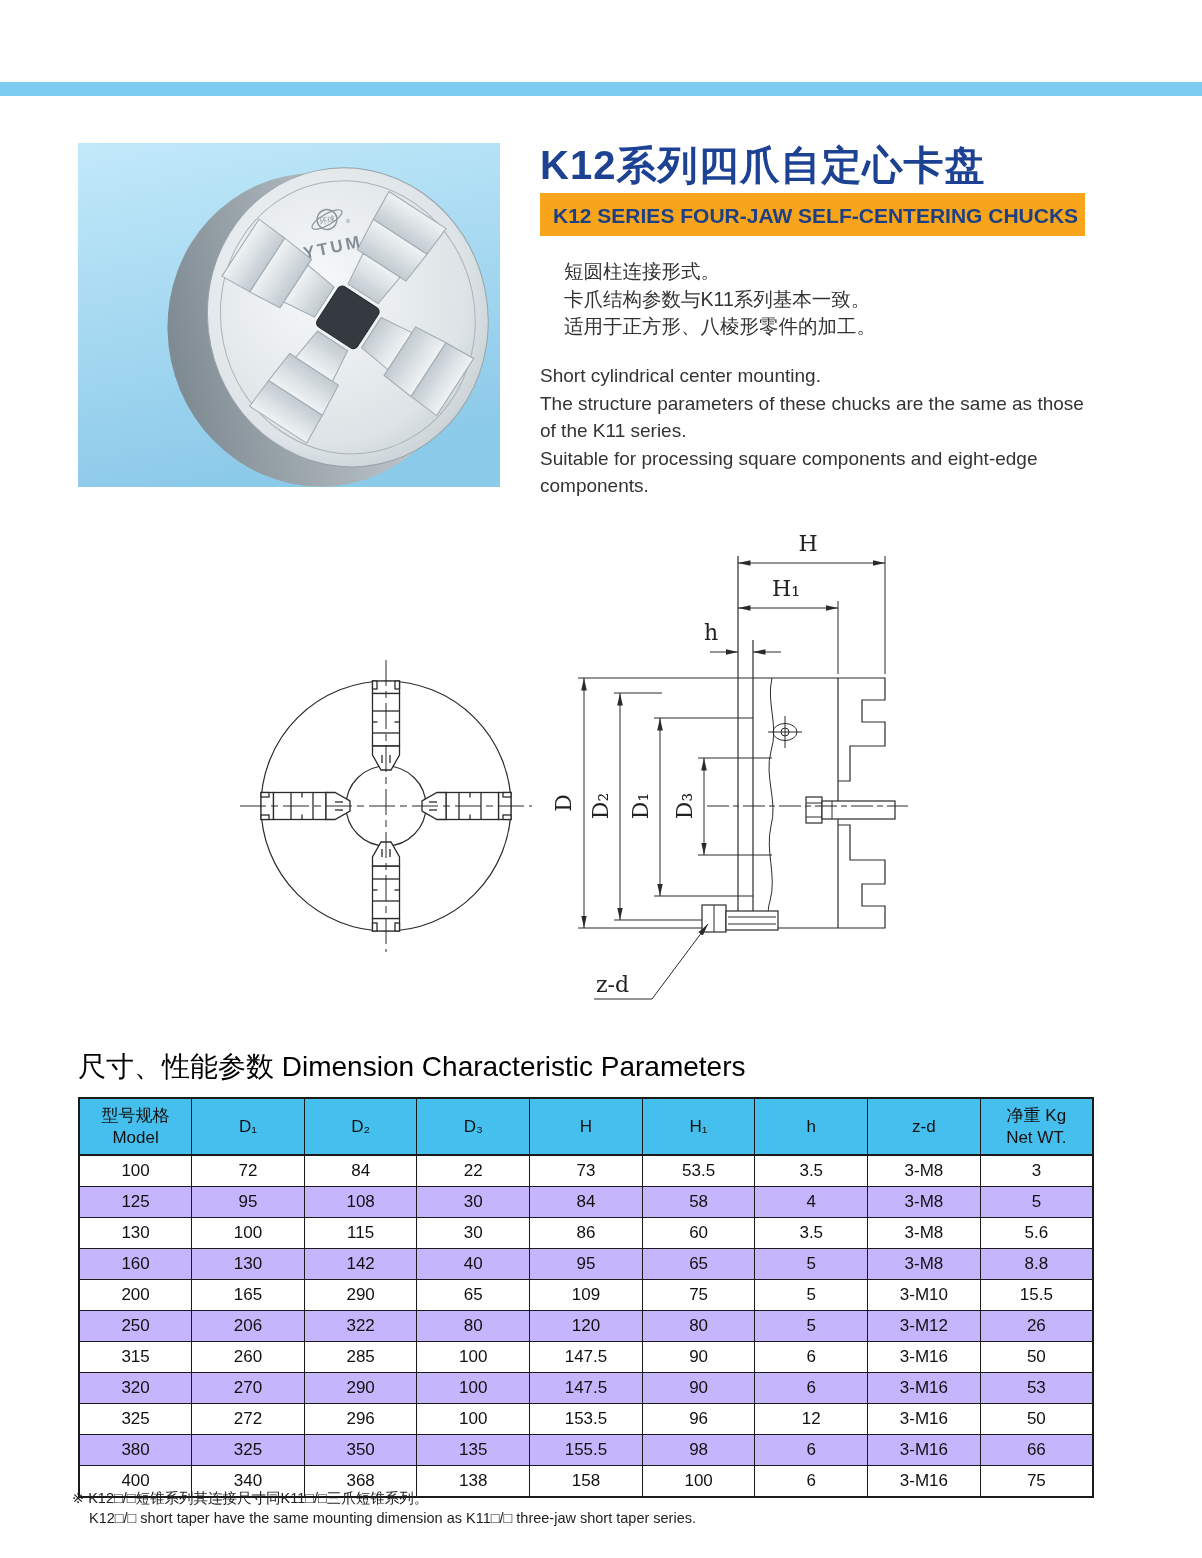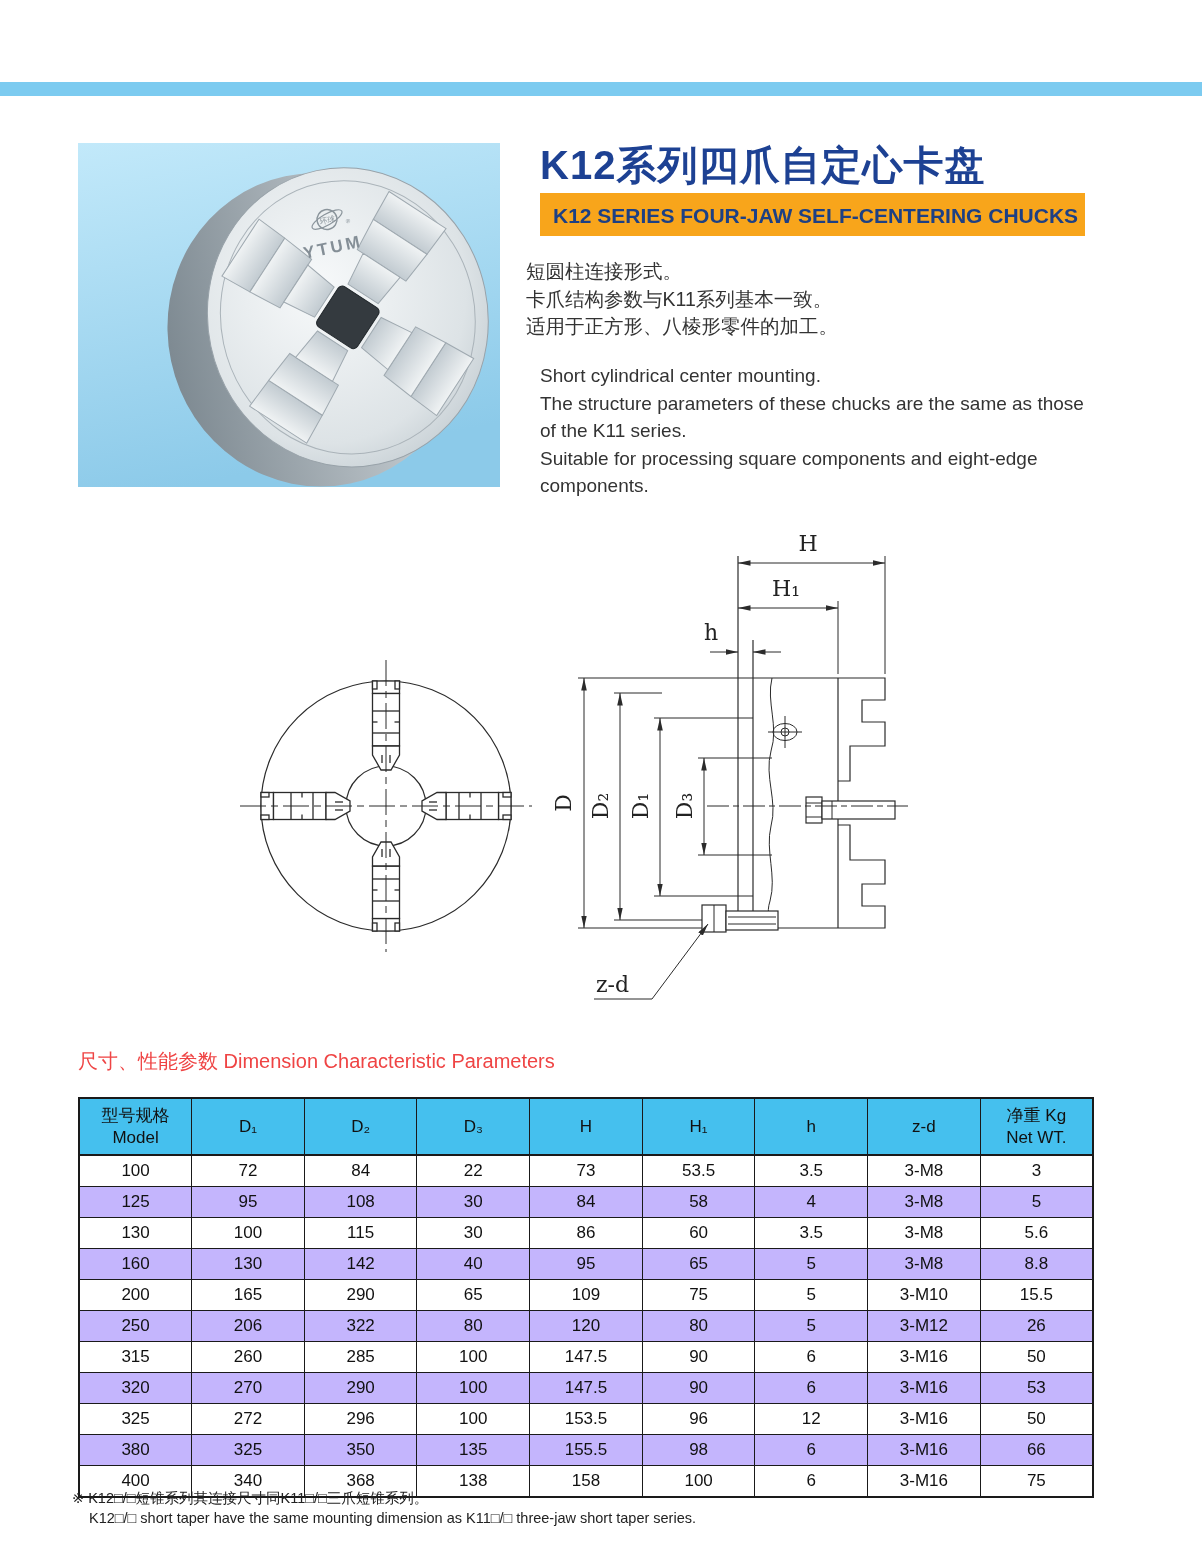--- a/index.html
+++ b/index.html
@@ -4,24 +4,24 @@
 <style>
   html,body{margin:0;padding:0;background:#fff;}
   .page{position:relative;width:1202px;height:1558px;background:#fff;overflow:hidden;
         font-family:"Liberation Sans","DejaVu Sans",sans-serif;color:#222;}
   .topbar{position:absolute;left:0;top:82px;width:1202px;height:14px;background:#7CCBF0;}
   .photo{position:absolute;left:78px;top:143px;width:422px;height:344px;}
   .title{position:absolute;left:540px;top:138px;width:560px;font-size:40px;font-weight:bold;
          color:#1D4193;letter-spacing:1px;}
   .banner{position:absolute;left:540px;top:193px;width:545px;height:43px;background:#F8A51B;}
   .banner span{display:block;line-height:46px;padding-left:13px;font-size:21px;font-weight:bold;color:#1D4084;}
-  .desc-zh{position:absolute;left:526px;top:258px;font-size:19.5px;line-height:27.5px;color:#333;}
+  .desc-zh{position:absolute;left:564px;top:258px;font-size:19.5px;line-height:27.5px;color:#333;}
   .desc-en{position:absolute;left:540px;top:362px;width:556px;font-size:19px;line-height:27.5px;color:#333;}
   .drawsvg{position:absolute;left:230px;top:525px;}
-  .caption{position:absolute;left:78px;top:1048px;font-size:20px;color:#ef4444;}
+  .caption{position:absolute;left:78px;top:1048px;font-size:28px;color:#000000;}
   table.spec{position:absolute;left:78px;top:1097px;width:1016px;border-collapse:collapse;
              table-layout:fixed;border:2.5px solid #1a1a1a;font-size:17px;}
   table.spec th,table.spec td{border:1.6px solid #1a1a1a;text-align:center;padding:0;}
   table.spec thead th{background:#45C0EE;height:55px;font-weight:normal;font-size:17px;
                       color:#111;border-bottom:2.2px solid #1a1a1a;line-height:22px;}
   table.spec tbody td{height:30px;background:#fff;color:#111;}
   table.spec tbody tr.alt td{background:#c4b5fd;}
   .footnote{position:absolute;left:72px;top:1488px;font-size:14.5px;line-height:20px;color:#222;}
   .footnote .en{padding-left:17px;}
   .cad{stroke:#2b2b2b;fill:none;stroke-width:1.2;}

